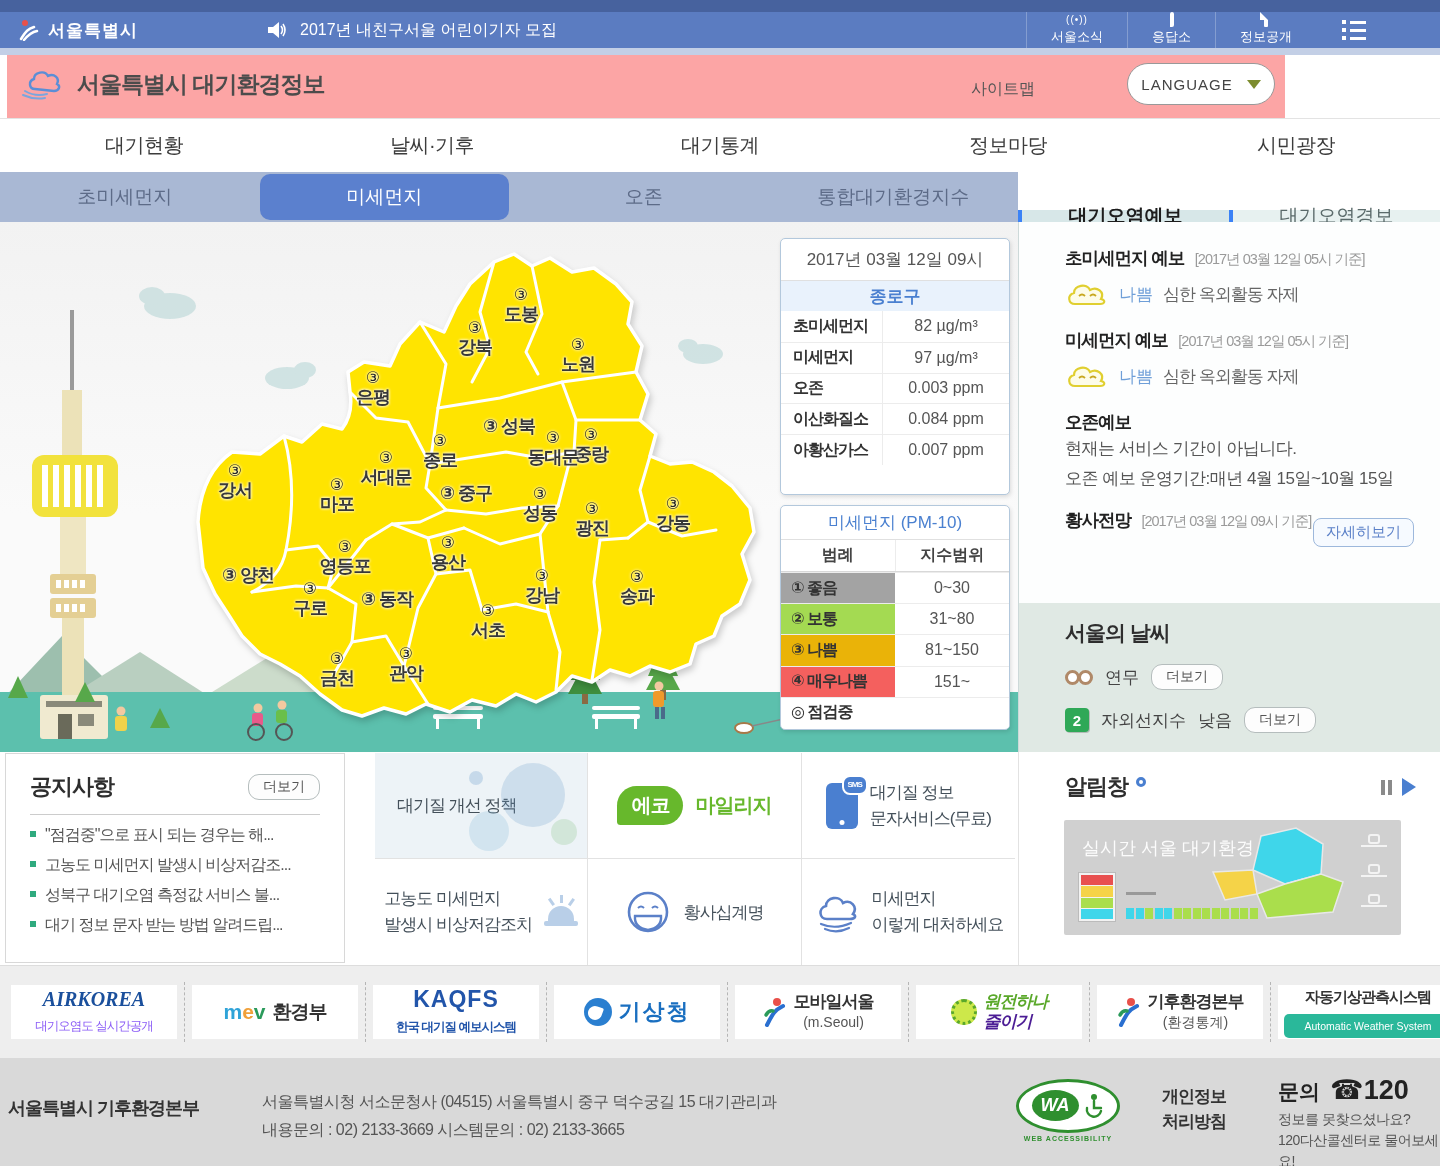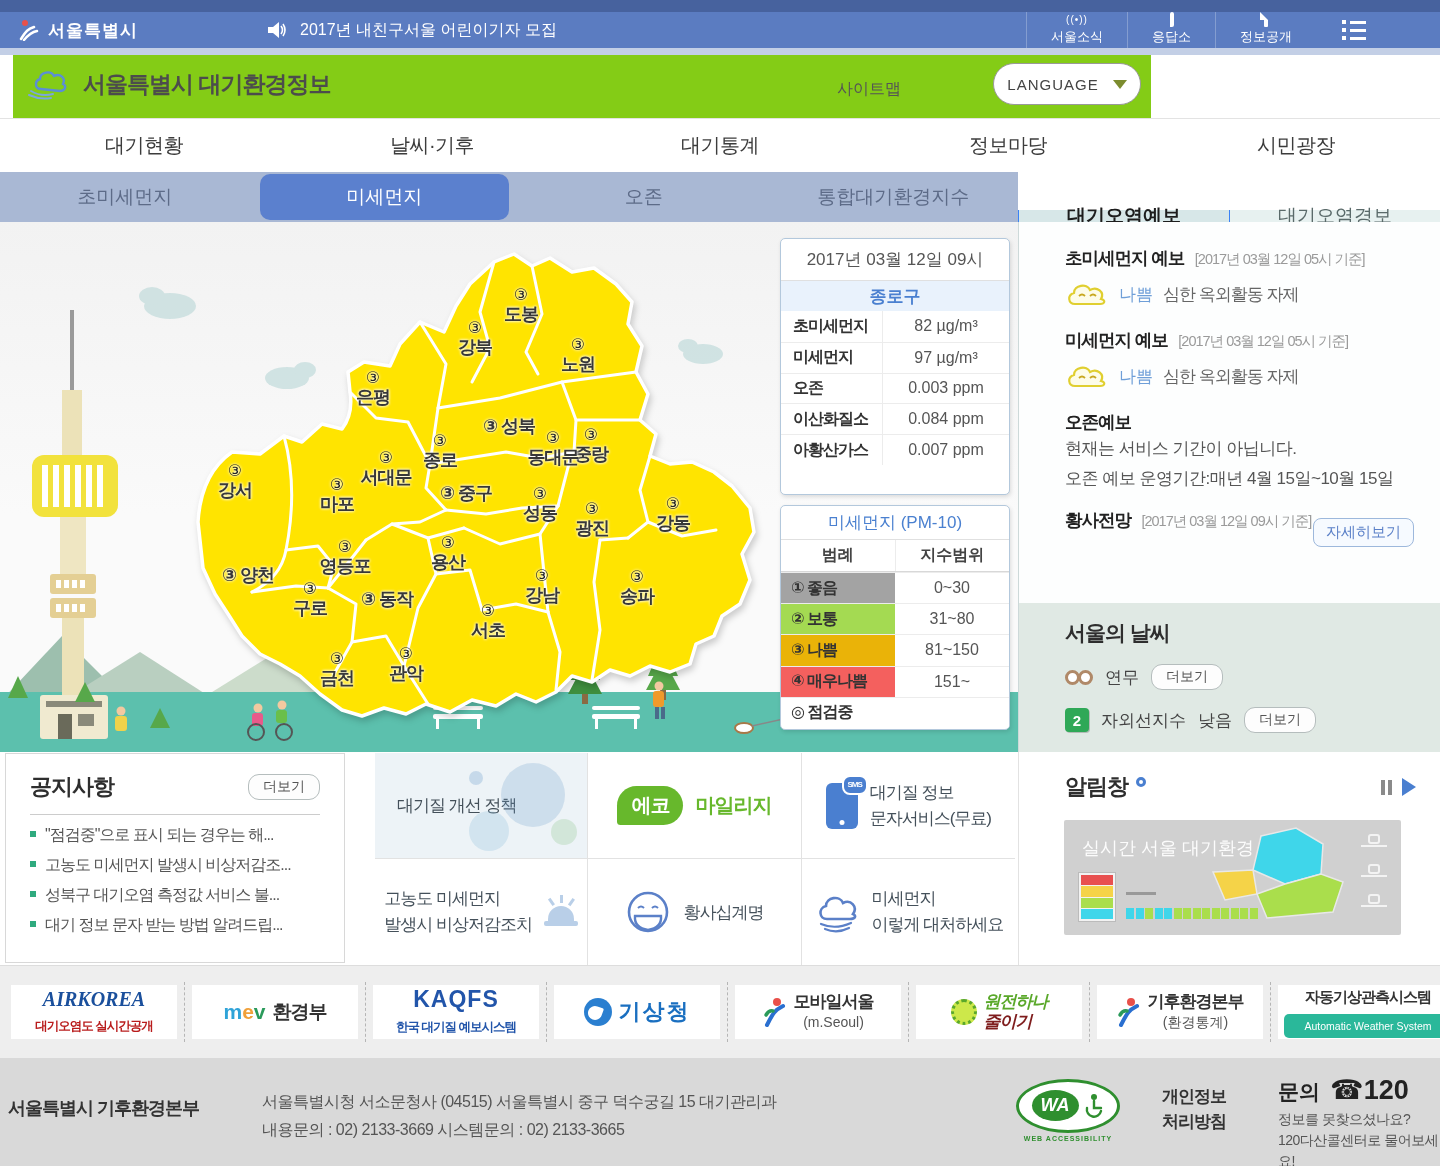--- a/index.html
+++ b/index.html
@@ -18,38 +18,38 @@
   .tb-ico { font-size:10px; line-height:10px; height:12px; letter-spacing:1px; }
   .ic-doc { width:13px; height:13px; border:2px solid #fff; border-radius:1px; position:relative; }
   .ic-doc:after { content:""; position:absolute; right:-2px; top:-2px; border:4px solid #5b7cc1; border-left-color:#fff; border-bottom-color:#fff; }
   .ic-bubble { width:14px; height:11px; border:2px solid #fff; border-radius:6px 6px 6px 1px; }
   .tb-menu { display:flex; flex-direction:column; justify-content:center; gap:4px; padding:0 26px; cursor:pointer; }
   .mrow { display:flex; align-items:center; gap:4px; }
   .mrow i { width:4px; height:4px; background:#fff; }
   .mrow s { width:16px; height:3px; background:#fff; text-decoration:none; }
 
   
-  .header { position:absolute; left:13px; top:55px; width:1138px; height:63px; background:#84cc16; }
+  .header { position:absolute; left:7px; top:55px; width:1278px; height:63px; background:#fca5a5; }
   .logo { position:absolute; left:14px; top:12px; display:flex; align-items:center; gap:10px; cursor:pointer; }
   .logo-title { font-size:23px; font-weight:bold; color:#4c4c4c; letter-spacing:-1px; }
   .sitemap { position:absolute; right:250px; top:24px; font-size:16px; color:#555; cursor:pointer; }
   .lang-btn { position:absolute; right:10px; top:8px; width:148px; height:42px; border:1px solid #999; border-radius:22px; background:#fff; display:flex; align-items:center; justify-content:center; gap:14px; font-size:15px; color:#444; letter-spacing:1px; cursor:pointer; }
   .lang-caret { width:0; height:0; border-left:7px solid transparent; border-right:7px solid transparent; border-top:9px solid #7c8c2e; }
 
   
   .nav { position:absolute; left:0; top:118px; width:1440px; height:54px; background:#fff; border-top:1px solid #e3e3e3; display:flex; }
   .nav-item { flex:1; display:flex; align-items:center; justify-content:center; font-size:20px; color:#3c3c3c; letter-spacing:-0.5px; cursor:pointer; }
 
   
   .tabs { position:absolute; left:0; top:172px; width:1440px; height:50px; display:flex; }
   .tabs-left { width:1018px; display:flex; background:#a9b8d4; }
   .tab { flex:1; display:flex; align-items:center; justify-content:center; font-size:19px; color:#5d6b88; cursor:pointer; }
   .tab.active { background:#5b80ce; color:#fff; border-radius:10px; margin:2px 10px; }
   .tabs-right { width:422px; display:flex; }
-  .rtab { flex:1; display:flex; align-items:center; justify-content:center; font-size:19px; cursor:pointer; background:#e7f1f0; color:#5a6a6a; border-left:1px solid #3b82f6;margin-top:38px; }
+  .rtab { flex:1; display:flex; align-items:center; justify-content:center; font-size:19px; cursor:pointer; background:#e7f1f0; color:#5a6a6a; border-left:4px solid #3b82f6;margin-top:38px; }
   .rtab.active { background:#d7e7e8; color:#1d1d1d; font-weight:bold; }
 
   
   .main { position:absolute; left:0; top:222px; width:1440px; height:530px; }
   .map-panel { position:absolute; left:0; top:0; width:1018px; height:530px; background:linear-gradient(#f2f2f2,#fafafa 55%); overflow:hidden; }
   .map-panel svg { position:absolute; left:0; top:0; }
   .district { position:absolute; transform:translateX(-50%); text-align:center; z-index:3; cursor:pointer; white-space:nowrap; text-shadow:0 0 3px #fff,0 0 3px #fff; }
   .dbadge { font-size:16px; color:#222; line-height:18px; }
   .dname { font-size:18px; font-weight:bold; color:#383838; line-height:21px; letter-spacing:-1px; }
   .district .dline { font-size:18px; font-weight:bold; color:#383838; letter-spacing:-1px; }
@@ -142,35 +142,35 @@
   .banner svg { position:absolute; }
   .b-ico { position:absolute; right:10px; width:34px; display:flex; flex-direction:column; align-items:center; gap:1px; opacity:.75; }
   .b-ico i { width:12px; height:10px; border:2px solid #fff; border-radius:3px; }
   .b-ico s { width:26px; height:2px; background:#fff; text-decoration:none; }
 
   
   .partners { position:absolute; left:0; top:965px; width:1440px; height:93px; background:#eeeeee; border-top:1px solid #ddd; display:flex; align-items:center; padding:0 6px; }
   .pbox { width:166px; height:54px; background:#fff; margin:0 5px; display:flex; align-items:center; justify-content:center; gap:7px; flex:none; cursor:pointer; overflow:hidden; }
   .psep { width:0; height:60px; border-left:1px dashed #b5b5b5; margin:0 2px; flex:none; }
   .p-air1 { font-family:"Liberation Serif",serif; font-style:italic; font-weight:bold; font-size:20px; color:#1a4f9c; letter-spacing:0px; }
-  .p-air2 { font-size:12.5px; color:#b91c1c; font-weight:bold; letter-spacing:-1px; }
+  .p-air2 { font-size:12.5px; color:#8b5cf6; font-weight:normal; letter-spacing:-1px; }
   .p-col { display:flex; flex-direction:column; align-items:center; line-height:20px; }
   .p-mev b:nth-child(1){color:#2fa3d8;} .p-mev b:nth-child(2){color:#f0a03a;} .p-mev b:nth-child(3){color:#2a9a5a;}
   .p-mev { font-size:21px; }
   .p-moe { font-size:19px; font-weight:bold; color:#333; letter-spacing:-1px; }
   .p-kaqfs1 { font-size:23px; font-weight:bold; color:#2255aa; letter-spacing:1px; line-height:22px; }
   .p-kaqfs2 { font-size:12.5px; font-weight:bold; color:#2255aa; letter-spacing:-1px; }
   .kma-globe { width:28px; height:28px; border-radius:50%; background:linear-gradient(135deg,#f0a03a 12%,#2a7fd0 12%); position:relative; flex:none; }
   .kma-globe:after { content:""; position:absolute; left:4px; top:8px; width:14px; height:14px; background:#fff; border-radius:50% 10% 50% 50%; transform:rotate(20deg); }
   .p-kma { font-size:22px; font-weight:bold; color:#1a6fc0; letter-spacing:2px; }
   .p-seoul1 { font-size:17px; font-weight:bold; color:#333; letter-spacing:-1px; line-height:20px; }
   .p-seoul2 { font-size:14px; color:#555; }
   .sun-mascot { width:26px; height:26px; border-radius:50%; background:#cde84a; border:3px dotted #5aa82a; flex:none; }
   .p-nuk1 { font-size:17px; font-weight:bold; color:#5aa82a; font-style:italic; letter-spacing:-1px; }
-  .p-nuk2 { font-size:17px; font-weight:bold; color:#7f1d1d; font-style:italic; letter-spacing:-1px; }
+  .p-nuk2 { font-size:17px; font-weight:bold; color:#4c1d95; font-style:italic; letter-spacing:-1px; }
   .p-aws1 { font-size:15px; font-weight:bold; color:#333; letter-spacing:-1px; line-height:20px; }
   .p-aws2 { font-size:10.5px; color:#fff; background:#2ab89a; border-radius:5px; padding:2px 20px; }
 
   
   .footer { position:absolute; left:0; top:1058px; width:1440px; height:108px; background:#d9d9d9; }
   .f-org { position:absolute; left:8px; top:38px; font-size:18px; font-weight:bold; color:#333; letter-spacing:-1px; }
   .f-addr { position:absolute; left:262px; top:30px; font-size:16px; color:#555; line-height:28px; letter-spacing:-0.5px; }
   .wa-badge { position:absolute; left:1012px; top:14px; width:112px; height:76px; display:flex; flex-direction:column; align-items:center; justify-content:center; }
   .wa-ellipse { width:104px; height:54px; border:3px solid #2f8f2f; border-radius:50%; background:#fff; display:flex; align-items:center; justify-content:center; gap:4px; }
   .wa-core { background:#2f8f2f; color:#fff; font-weight:bold; font-style:italic; font-size:18px; border-radius:50%; padding:5px 9px; }

